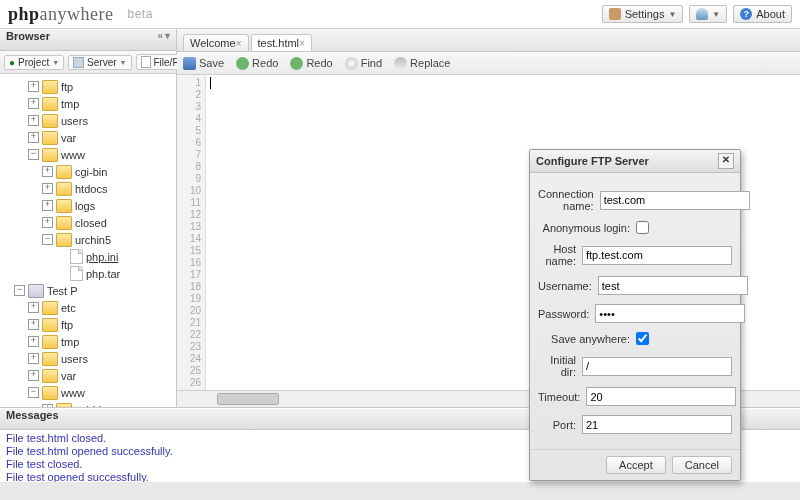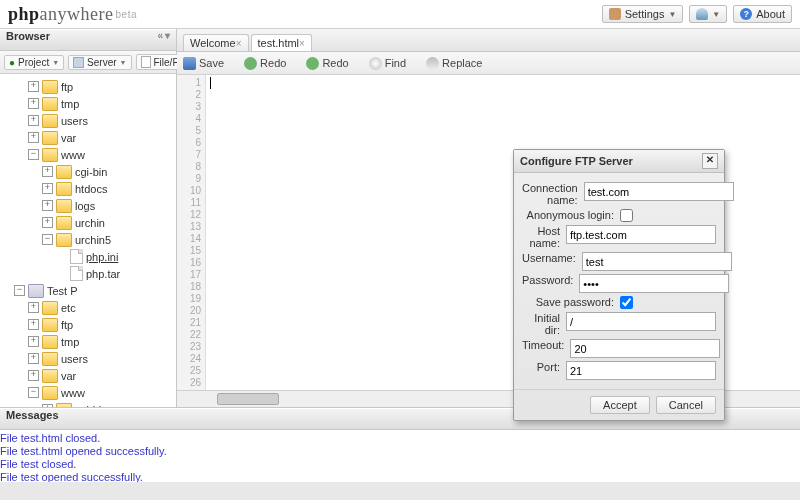--- a/index.html
+++ b/index.html
@@ -1,20 +1,20 @@
 <!DOCTYPE html>
 <html><head>
 <meta charset="utf-8">
 <style>
   html,body{margin:0;padding:0;font-family:Tahoma,Arial,sans-serif;font-size:11px;color:#333;background:#e8e8e8;width:800px;height:500px;overflow:hidden}
   .header{height:28px;background:#fff;border-bottom:1px solid #d0d0d0;display:flex;align-items:center;padding:0 8px;justify-content:space-between}
   .logo{display:flex;align-items:center;font-size:18px;letter-spacing:.5px}
   .logo .p1{font-family:Georgia,serif;font-weight:bold;color:#222}
   .logo .p2{font-family:Georgia,serif;color:#666}
-  .logo .beta{font-size:10px;color:#aaa;margin-left:2px}
+  .logo .beta{font-size:12px;color:#aaa;margin-left:14px}
   .header-right{display:flex;gap:6px;align-items:center}
   .btn{background:linear-gradient(#fdfdfd,#e8e8e8);border:1px solid #bdbdbd;border-radius:2px;padding:2px 6px;display:inline-flex;align-items:center;gap:4px;font-size:11px;cursor:pointer;white-space:nowrap}
   .btn .caret{font-size:8px;color:#666}
   .panel-head{background:linear-gradient(#f4f4f4,#dedede);border-bottom:1px solid #c7c7c7;border-top:1px solid #fff;height:20px;display:flex;align-items:flex-start;padding:0 6px;font-weight:bold;font-size:11px;justify-content:space-between}
   .panel-head .hicons{display:flex;gap:2px;color:#888;font-size:10px}
   .main-row{display:flex;height:378px;background:#fff}
   .sidebar{width:176px;border-right:1px solid #c7c7c7;display:flex;flex-direction:column;background:#fff}
   .sidebar-toolbar{height:22px;background:linear-gradient(#f8f8f8,#eaeaea);border-bottom:1px solid #d0d0d0;display:flex;align-items:center;padding:0 4px;gap:4px}
   .mini-btn{display:inline-flex;align-items:center;gap:3px;border:1px solid #c8c8c8;background:#fafafa;border-radius:2px;padding:1px 4px;font-size:10px;cursor:pointer}
   .mini-btn .caret{font-size:7px;color:#777}
@@ -26,40 +26,40 @@
   .tree .sp{width:11px;display:inline-block}
   .tree .ic-folder{width:14px;height:12px;background:linear-gradient(#ffe9a5,#f7c94d);border:1px solid #d6a83b;border-radius:1px}
   .tree .ic-host{width:14px;height:12px;background:linear-gradient(#e7e7ef,#ccccde);border:1px solid #9a9ab7;border-radius:1px}
   .tree .ic-file{width:11px;height:13px;background:#fff;border:1px solid #bbb;position:relative}
   .tree .ic-file::after{content:"";position:absolute;top:-1px;right:-1px;width:4px;height:4px;background:#e0e0e0;border-left:1px solid #bbb;border-bottom:1px solid #bbb}
   .editor{flex:1;display:flex;flex-direction:column;position:relative}
   .tabs{height:22px;background:linear-gradient(#f6f6f6,#e4e4e4);display:flex;align-items:flex-end;padding-left:6px;gap:2px;border-bottom:1px solid #c7c7c7}
   .tab{background:linear-gradient(#fdfdfd,#ececec);border:1px solid #c7c7c7;border-bottom:none;border-radius:3px 3px 0 0;padding:2px 6px;display:flex;align-items:center;gap:0;font-size:11px;cursor:pointer}
   .tab.active{background:#fff}
   .tab .x{color:#999;font-size:10px}
-  .ed-toolbar{height:22px;background:linear-gradient(#f8f8f8,#eaeaea);border-bottom:1px solid #d0d0d0;display:flex;align-items:center;padding:0 6px;gap:20px}
+  .ed-toolbar{height:22px;background:linear-gradient(#f8f8f8,#eaeaea);border-bottom:1px solid #d0d0d0;display:flex;align-items:center;padding:0 6px;gap:12px}
   .ed-toolbar .tb{display:flex;align-items:center;gap:3px;font-size:11px;color:#444;cursor:pointer}
   .ed-toolbar .tic{width:13px;height:13px;border-radius:2px}
   .code-area{flex:1;display:flex;background:#fff;overflow:hidden}
   .gutter{width:24px;background:#f3f3f3;border-right:1px solid #ddd;text-align:right;color:#aaa;padding:2px 4px 0 0;line-height:12px;font-size:10px}
   .gutter div{height:12px}
   .code{flex:1;position:relative}
   .cursor{position:absolute;left:4px;top:2px;width:1px;height:12px;background:#000}
   .hscroll{height:16px;background:#efefef;border-top:1px solid #d0d0d0;display:flex;align-items:center}
   .hscroll .thumb{margin-left:40px;width:60px;height:10px;background:#cfcfcf;border:1px solid #aaa;border-radius:2px}
   .messages{height:74px;border-top:1px solid #c7c7c7;background:#f2f2f2;display:flex;flex-direction:column}
-  .msg-body{flex:1;background:#fff;padding:2px 0;overflow:hidden}
+  .msg-body{flex:1;background:#fff;padding:2px 6px;overflow:hidden}
   .msg-body div{color:#3333cc;line-height:13px}
   
   .mask{position:absolute;inset:0;background:rgba(0,0,0,0)}
-  .dialog{position:absolute;left:336px;top:120px;width:210px;background:linear-gradient(#efefef,#e5e5e5);border:1px solid #9a9a9a;border-radius:2px;box-shadow:2px 3px 6px rgba(0,0,0,.3)}
+  .dialog{position:absolute;left:352px;top:120px;width:210px;background:linear-gradient(#efefef,#e5e5e5);border:1px solid #9a9a9a;border-radius:2px;box-shadow:2px 3px 6px rgba(0,0,0,.3)}
   .dlg-title{background:linear-gradient(#f6f6f6,#dcdcdc);border-bottom:1px solid #c0c0c0;padding:3px 6px;display:flex;justify-content:space-between;align-items:center;font-weight:bold}
   .dlg-title .close{border:1px solid #aaa;background:#f4f4f4;width:14px;height:14px;text-align:center;line-height:12px;font-size:10px;cursor:pointer}
   .dlg-body{padding:6px 8px}
-  .fld{display:flex;align-items:flex-start;margin:3px 0}
+  .fld{display:flex;align-items:center;margin:9px 0}
   .fld label{width:92px;text-align:right;padding-right:6px;color:#333}
   .fld input[type=text],.fld input[type=password]{flex:1;border:1px solid #aaa;background:#fff;font-size:11px;padding:1px 3px;height:15px}
   .fld input[type=checkbox]{margin:0}
   .dlg-buttons{display:flex;justify-content:flex-end;gap:6px;padding:6px 8px;border-top:1px solid #d0d0d0}
   .dlg-buttons .btn{padding:2px 12px}
 </style>
 </head>
 <body>
 
 <div class="header">
@@ -167,21 +167,21 @@
             <div class="row">
               <span class="ex">+</span>
               <span class="ic-folder"></span>
               <span>logs</span>
             </div>
           </li>
           <li style="padding-left: 28px;">
             <div class="row">
               <span class="ex">+</span>
               <span class="ic-folder"></span>
-              <span>urchin</span>
+              <span>closed</span>
             </div>
           </li>
           <li style="padding-left: 28px;">
             <div class="row">
               <span class="ex">−</span>
               <span class="ic-folder"></span>
               <span>urchin5</span>
             </div>
           </li>
           <li style="padding-left: 42px; text-decoration: underline;">
@@ -350,21 +350,21 @@
           </div>
         <div class="fld">
             <label>Username:</label>
             <input type="text" value="test" style="">
           </div>
         <div class="fld">
             <label>Password:</label>
             <input type="password" value="••••" style="">
           </div>
         <div class="fld">
-            <label>Save password:</label>
+            <label>Save anywhere:</label>
             <input type="checkbox" checked="" style="">
           </div>
         <div class="fld">
             <label>Initial dir:</label>
             <input type="text" value="/" style="">
           </div>
         <div class="fld">
             <label>Timeout:</label>
             <input type="text" value="20" style="">
           </div>

